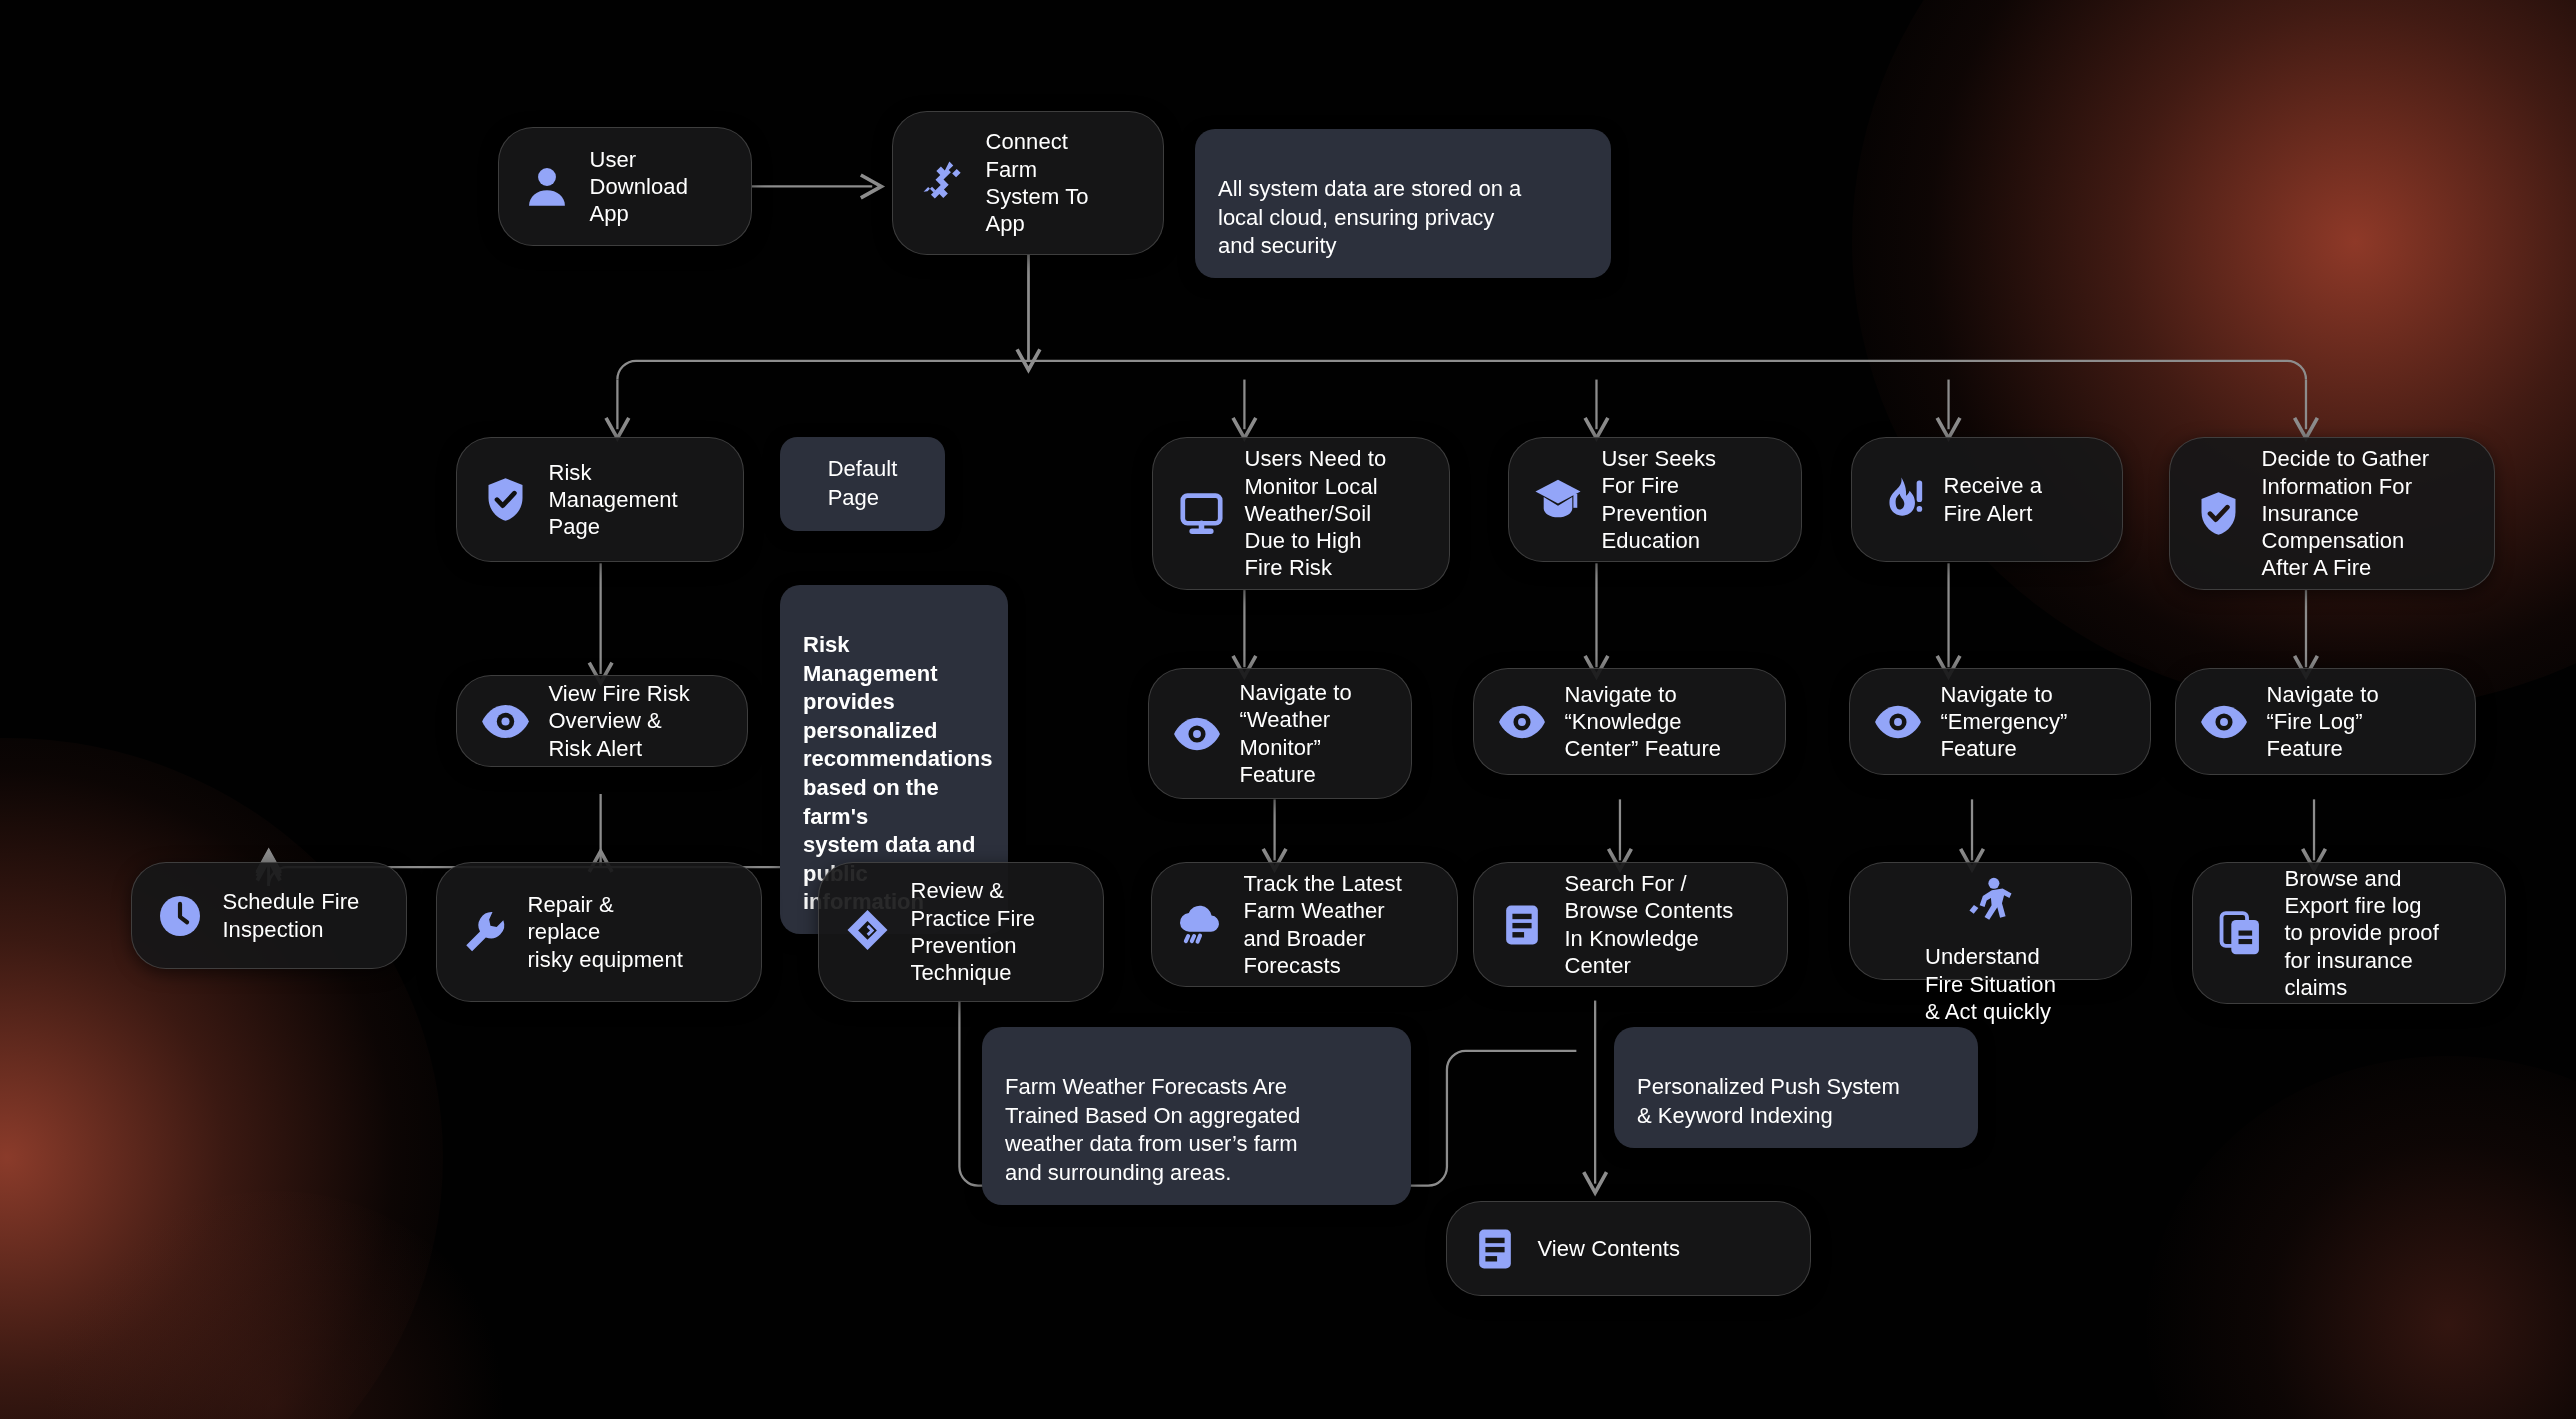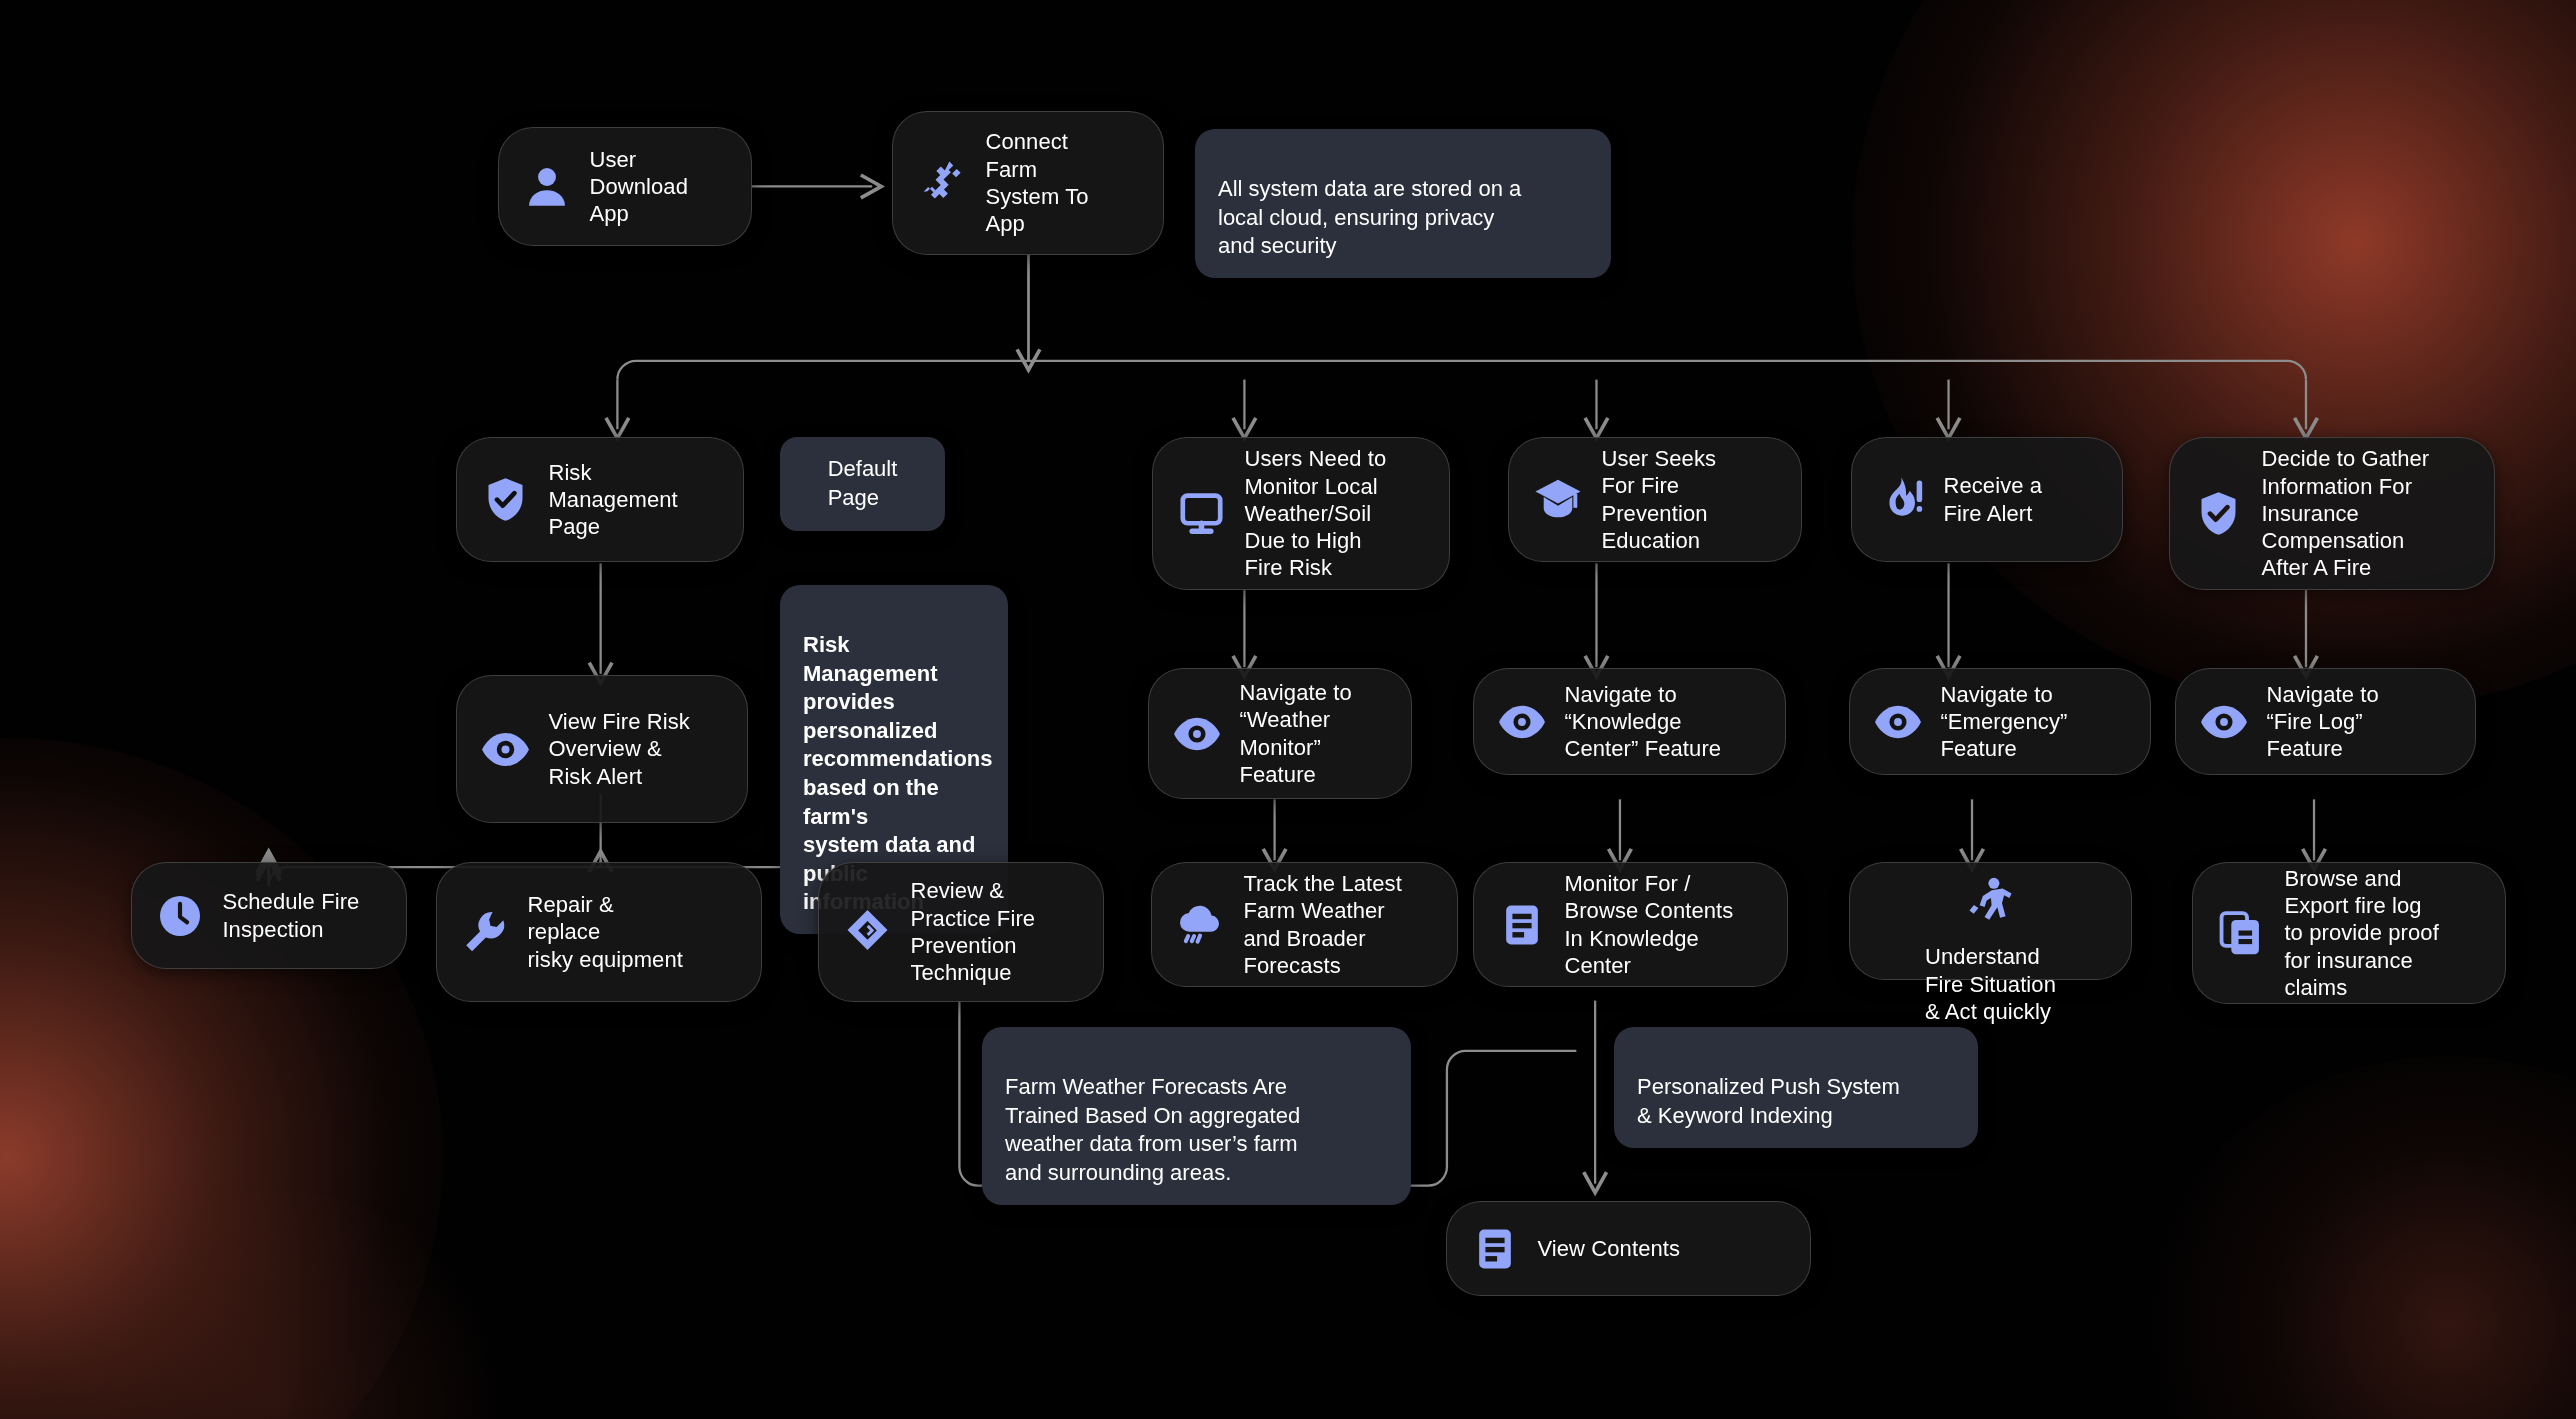--- a/index.html
+++ b/index.html
@@ -220,21 +220,21 @@
     <path d="M12 2L4 5.2v6.1c0 5 3.4 9.4 8 10.7 4.6-1.3 8-5.7 8-10.7V5.2z"></path>
     <path d="M8 12.1l2.7 2.8L16.2 9" fill="none" stroke="#1d1412" stroke-width="2.2" stroke-linecap="round" stroke-linejoin="round"></path>
   </svg>
   <span class="label">Decide to Gather
 Information For
 Insurance
 Compensation
 After A Fire</span>
 </div>
 
-<div class="node" style="left:456px; top:675px; width:292px; height:148px;">
+<div class="node" style="left:456px; top:675px; width:292px; height:92px;">
   <svg class="ic" width="51" height="51" viewBox="0 0 24 24" fill="#93a5f8">
     <path d="M12 4.2C6.6 4.2 2.4 8.6 1 12c1.4 3.4 5.6 7.8 11 7.8S21.6 15.4 23 12c-1.4-3.4-5.6-7.8-11-7.8z"></path>
     <circle cx="12" cy="12" r="4.1" fill="#141414"></circle>
     <circle cx="12" cy="12" r="1.9" fill="#93a5f8"></circle>
   </svg>
   <span class="label">View Fire Risk
 Overview &amp;
 Risk Alert</span>
 </div>
 
@@ -334,21 +334,21 @@
 Forecasts</span>
 </div>
 
 <div class="node" style="left:1473px; top:862px; width:315px; height:125px;">
   <svg class="ic" width="50" height="50" viewBox="0 0 24 24" fill="#93a5f8">
     <rect x="4.4" y="2.6" width="15.2" height="18.8" rx="2.4"></rect>
     <rect x="7.4" y="6.6" width="9.2" height="2.6" fill="#171718"></rect>
     <rect x="7.4" y="11" width="9.2" height="2.6" fill="#171718"></rect>
     <rect x="7.4" y="15.4" width="5.6" height="2.6" fill="#171718"></rect>
   </svg>
-  <span class="label">Monitor For /
+  <span class="label">Search For /
 Browse Contents
 In Knowledge
 Center</span>
 </div>
 
 <div class="node" style="left:1849px; top:862px; width:283px; height:118px;flex-direction:column;">
   <svg class="ic" width="51" height="51" viewBox="0 0 24 24" fill="#93a5f8">
     <circle cx="13.6" cy="3.9" r="2.6"></circle>
     <path d="M12.6 7.2L8.4 9.9l-1.5 4.3 2.3.8 1-3 2-1.2.3 3.4-3.3 5.6 2.2 1.3 3.8-5.9 1.3 4.9 2.6-.7-1.7-6.1 1-3.8 2.5 1.3 1-2.1-4.2-2.4z"></path>
     <path d="M4.2 14.1l-2.1 2.6 2.0 1.5 2.2-2.7z"></path>

